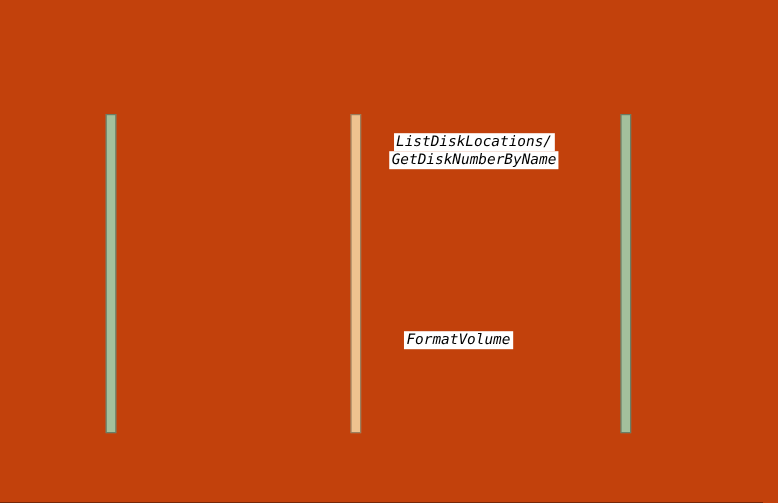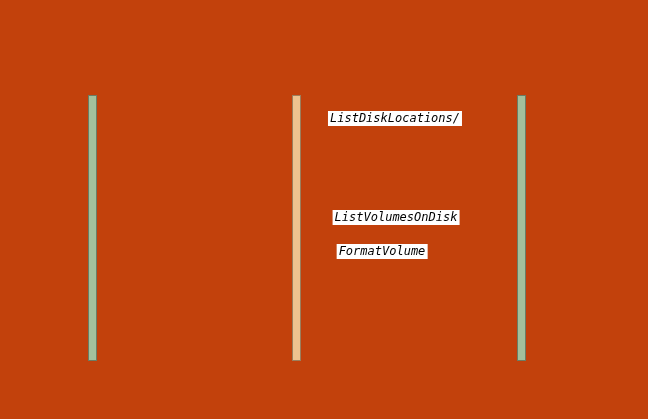--- a/index.html
+++ b/index.html
@@ -50,25 +50,23 @@
 <div class="canvas">
 
   <div class="lifeline left" style="background: rgb(163, 192, 156);"></div>
 
   <div class="lifeline middle" style="background: rgb(238, 194, 143);"></div>
 
   <div class="lifeline right" style="background: rgb(163, 192, 156);"></div>
 
   <div class="msg" style="left:395px; top:111px">
     <span>ListDiskLocations/</span>
+    <span>GetDiskNumberByName</span>
   </div>
 
 
-  <div class="msg" style="left:396px; top:210px">
-    <span>ListVolumesOnDisk</span>
-  </div>
 
-  <div class="msg" style="left:382px; top:244px">
+  <div class="msg" style="left:382px; top:276px">
     <span>FormatVolume</span>
   </div>
 
 
 </div>
 
 </body></html>

